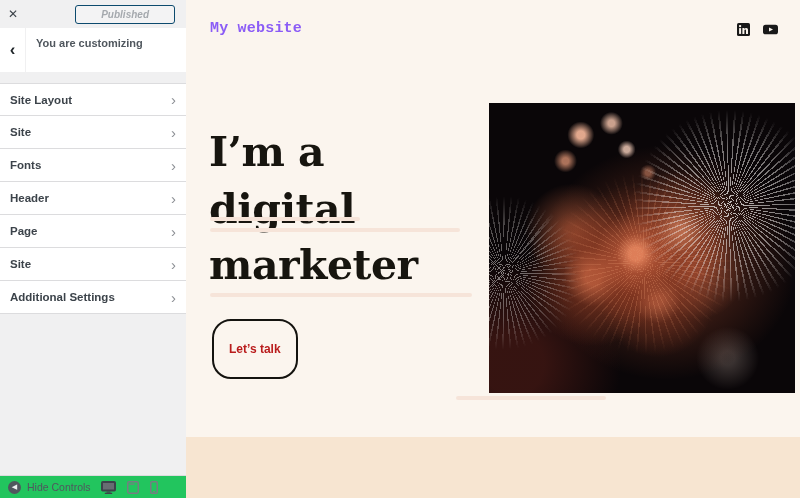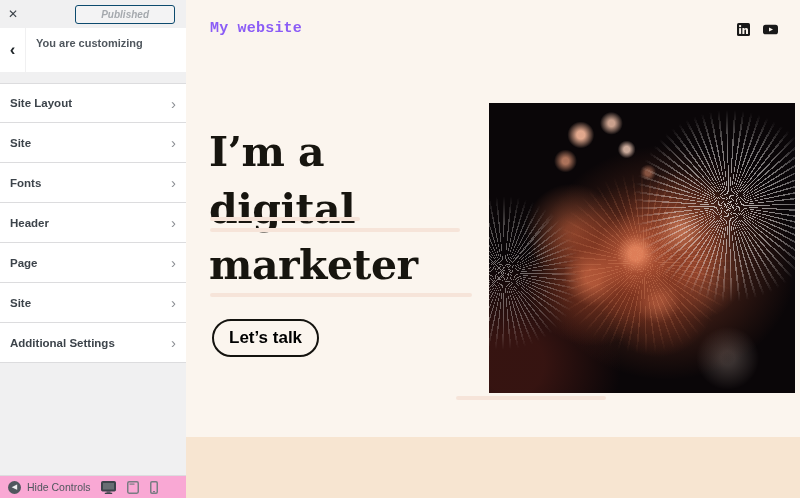--- a/index.html
+++ b/index.html
@@ -12,46 +12,46 @@
   .topbar { height:28px; display:flex; align-items:center; background:#f0f0f1; }
   .close-btn { width:26px; height:28px; display:flex; align-items:center; justify-content:center;
                font-size:12px; color:#3c434a; cursor:pointer; }
   .publish-btn { margin-left:auto; margin-right:11px; background:#f3f3f4; border:1px solid #0c4a6e;
                  border-radius:3px; color:#a5a9ae; font-size:10px; font-weight:bold; padding:3px 25px;font-style:italic; }
   .panel-head { background:#ffffff; height:44px; display:flex; }
   .back-btn { width:26px; display:flex; align-items:center; justify-content:center;
               font-size:17px; font-weight:bold; color:#1d2327; border-right:1px solid #f0f0f1; cursor:pointer; }
   .customizing { padding:9px 0 0 10px; font-size:11px; color:#50575e;font-weight:bold; }
   .menu { margin-top:11px; }
-  .menu-item { height:40px; background:#ffffff; border-bottom:1px solid #dcdcde;
+  .menu-item { height:33px; background:#ffffff; border-bottom:1px solid #dcdcde;
                display:flex; align-items:center; padding:0 10px; cursor:pointer; }
   .menu-item:first-child { border-top:1px solid #dcdcde; }
   .menu-label { font-size:11.5px; font-weight:bold; color:#3c434a; }
   .chev { margin-left:auto; color:#8c8f94; font-size:15px; line-height:1; font-weight:normal; }
-  .sidebar-footer { position:absolute; left:0; right:0; bottom:0; height:23px; background:#f9a8d4;
+  .sidebar-footer { position:absolute; left:0; right:0; bottom:0; height:23px; background:#22c55e;
                     border-top:1px solid #dcdcde; display:flex; align-items:center; padding:4px 8px; }
   .collapse-icon { width:13px; height:13px; border-radius:50%; background:#50575e; color:#f0f0f1;
                    display:flex; align-items:center; justify-content:center; font-size:7px; margin-right:6px; cursor:pointer; }
   .hide-controls { font-size:10.5px; color:#50575e; cursor:pointer; }
   .device-icons { margin-left:auto; display:flex; align-items:center; gap:11px; margin-right:20px; }
   .device-btn { display:flex; align-items:center; cursor:pointer; }
 
   
   .preview { flex:1; position:relative; background:#fbf5ee; overflow:hidden; }
   .band { position:absolute; left:0; right:0; bottom:0; height:61px; background:#f7e5d1; }
   .site-title { position:absolute; left:24px; top:20px; font-family:Liberation Mono, monospace;
                 font-weight:bold; font-size:15px; color:#8b5cf6; letter-spacing:0.2px; }
   .socials { position:absolute; right:22px; top:22px; display:flex; gap:13px; align-items:center; }
   .hero-heading { position:absolute; left:23px; top:124px; width:245px;
                   font-family:"DejaVu Serif", serif; font-weight:bold; font-size:41px;
                   line-height:1.38; letter-spacing:-0.5px; color:#17150f; }
   .faint-line { position:absolute; height:4px; border-radius:2px; background:#f6e4d9; }
   .cta { position:absolute; left:26px; top:319px; background:transparent; border:2px solid #14130f;
-         border-radius:19px; padding:7px 15px; font-family:"Liberation Sans", sans-serif;
-         font-size:17px; font-weight:bold; color:#000000; cursor:pointer; }
+         border-radius:19px; padding:21px 15px; font-family:"Liberation Sans", sans-serif;
+         font-size:12px; font-weight:bold; color:#b91c1c; cursor:pointer; }
 
   
   .photo { position:absolute; left:303px; top:103px; width:306px; height:290px;
            background-color:#0a0608; overflow:hidden;
            background-image:
              radial-gradient(circle at 48% 52%, rgba(235,135,95,0.9) 0 3%, rgba(210,100,64,0.55) 9%, rgba(150,60,35,0.28) 19%, transparent 32%),
              radial-gradient(circle at 62% 44%, rgba(240,150,110,0.7) 0 2%, rgba(190,85,50,0.4) 10%, transparent 24%),
              radial-gradient(circle at 34% 60%, rgba(225,115,75,0.75) 0 3%, rgba(170,70,40,0.4) 11%, transparent 26%),
              radial-gradient(circle at 55% 68%, rgba(230,120,80,0.6) 0 2%, rgba(160,65,38,0.35) 9%, transparent 22%),
              radial-gradient(circle at 27% 44%, rgba(220,110,70,0.5) 0 2%, transparent 17%),

